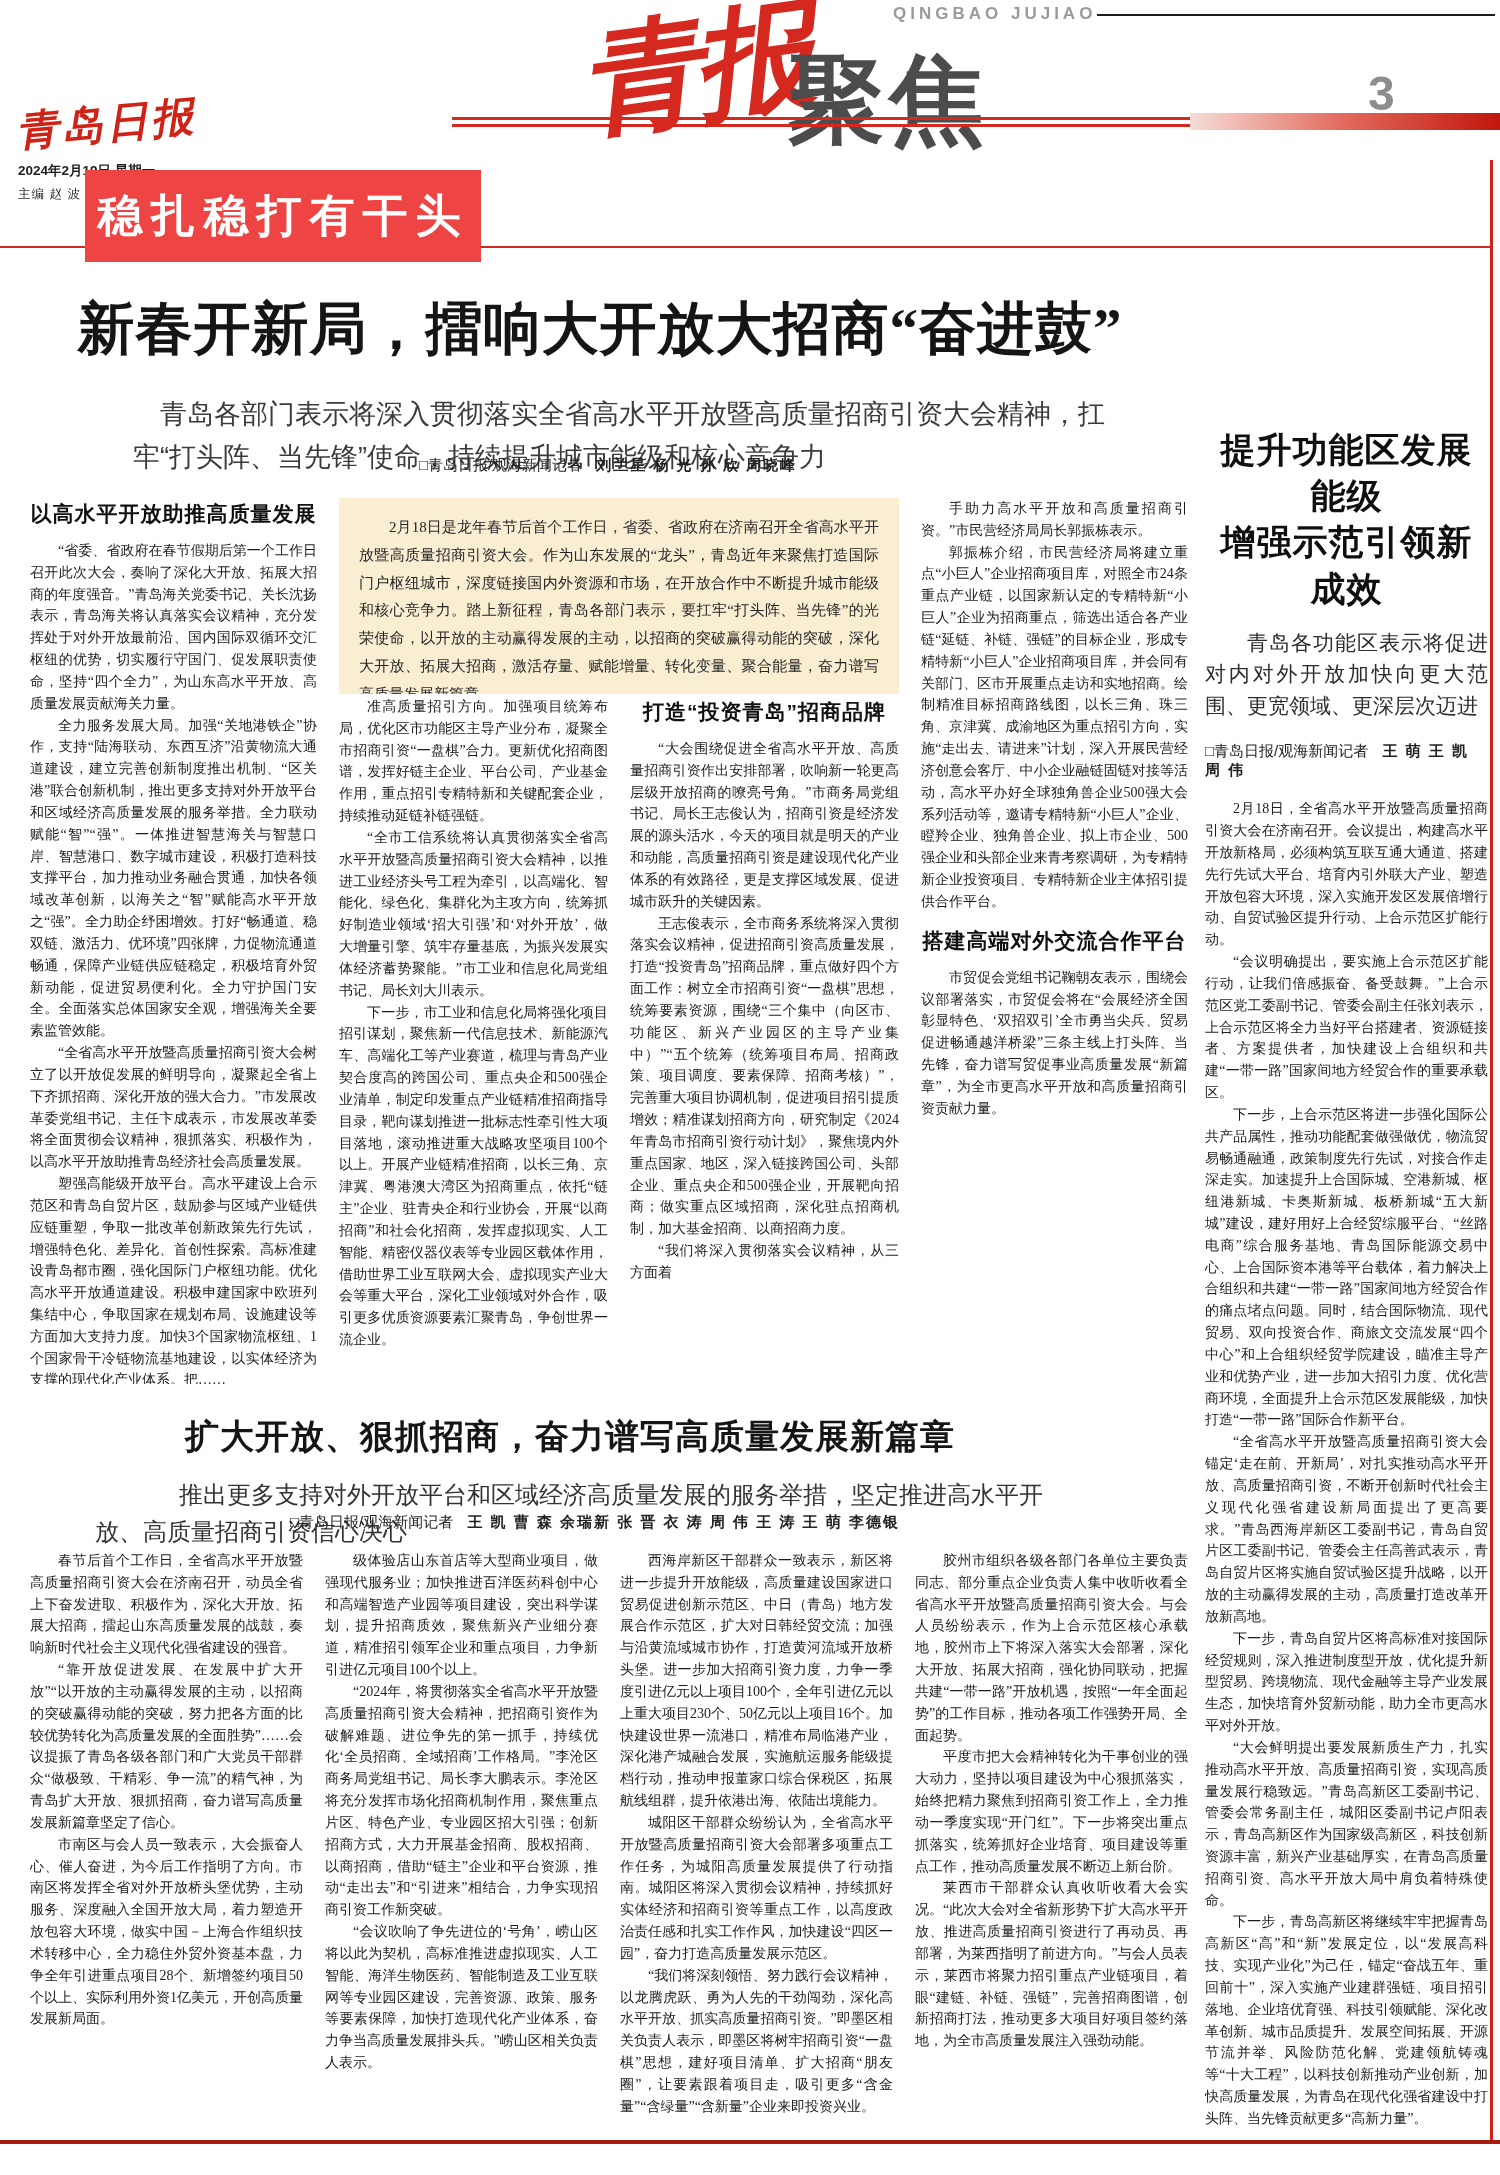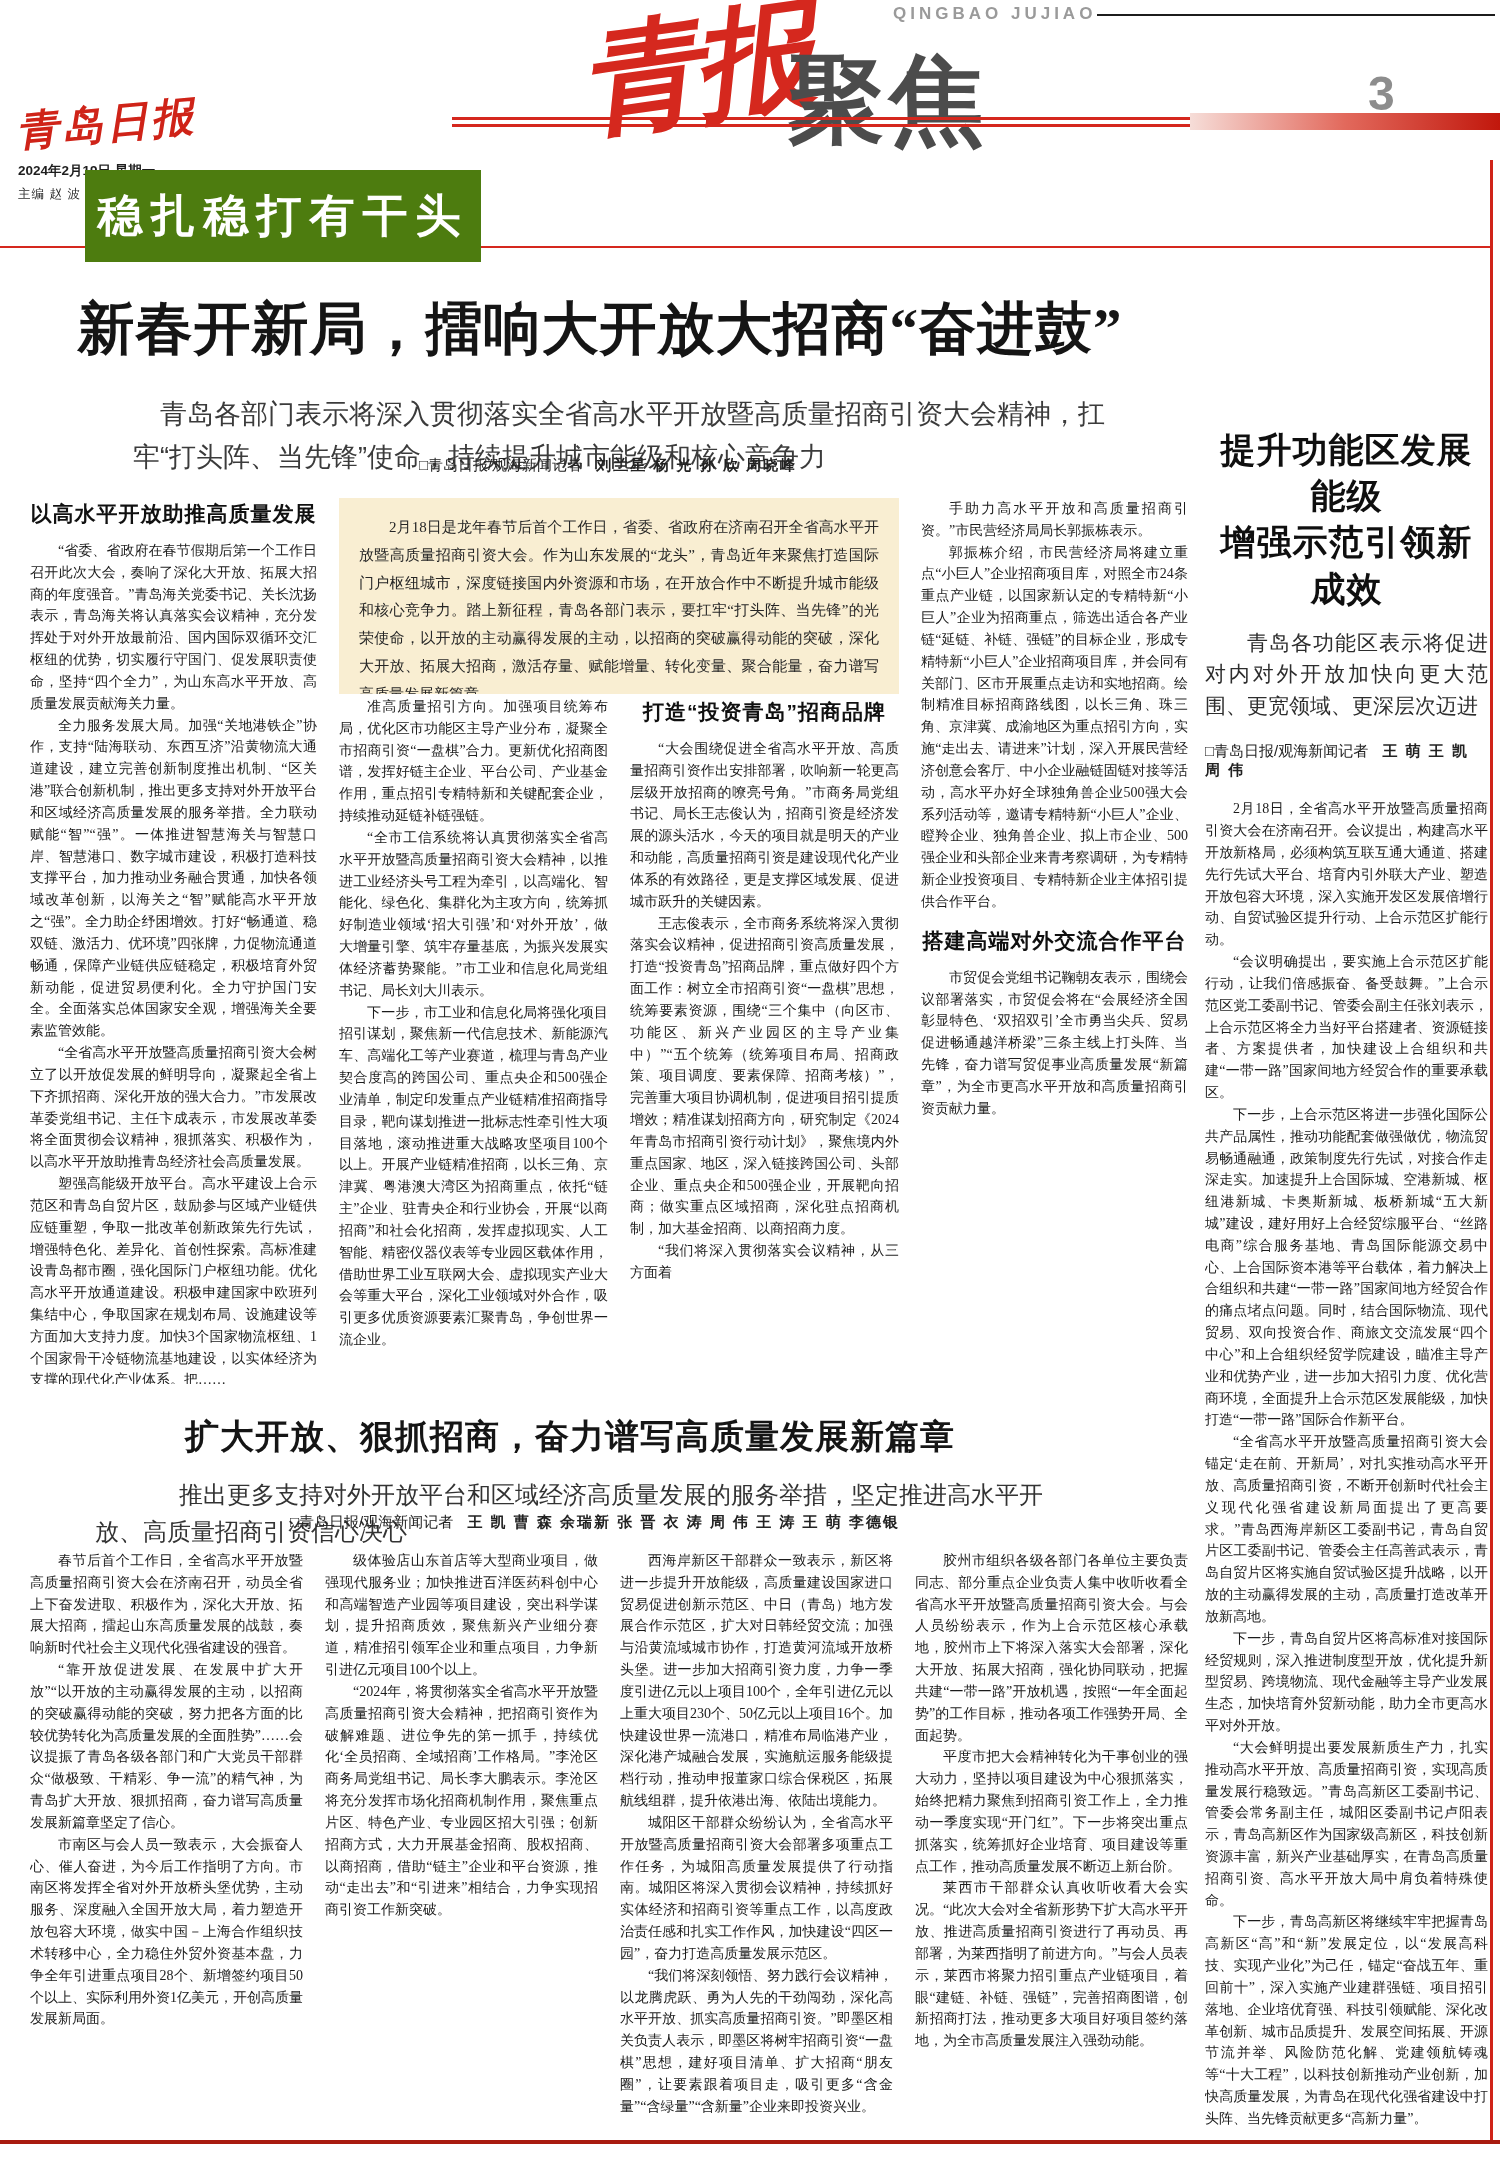--- a/index.html
+++ b/index.html
@@ -23,21 +23,21 @@
             border-top:3px solid #d5281e;border-bottom:3px solid #d5281e;}
   .grad-bar{position:absolute;left:1190px;top:113px;width:310px;height:17px;
             background:linear-gradient(to right,#f6ddd8,#e2695c,#c1170c);}
   .page-num{position:absolute;left:1368px;top:66px;font-family:"Liberation Sans",sans-serif;
             font-size:48px;font-weight:bold;color:#8d8d8d;}
   
   .top-rule{position:absolute;left:0;top:246px;width:1492px;height:2px;background:#d5281e;}
   .right-rule{position:absolute;left:1490px;top:160px;width:3px;height:1983px;background:#cf2318;}
   .bottom-rule{position:absolute;left:0;top:2140px;width:1500px;height:4px;background:#a81b10;}
   
-  .badge{position:absolute;left:85px;top:170px;width:396px;height:92px;background:#4d7c0f;
+  .badge{position:absolute;left:85px;top:170px;width:396px;height:92px;background:#ef4444;
          color:#fff;display:flex;align-items:center;justify-content:center;
          font-family:"Liberation Sans",sans-serif;font-weight:900;font-size:45px;letter-spacing:8px;}
   .s1-headline{position:absolute;left:55px;top:258px;width:1090px;text-align:center;
                font-size:57px;font-weight:900;letter-spacing:1px;color:#151515;line-height:1.15;}
   .s1-deck{position:absolute;left:133px;top:366px;width:1008px;font-family:"Liberation Sans",sans-serif;
            font-size:27px;line-height:1.58;color:#3b3b3b;text-indent:1em;text-align:left;}
   .byline{font-family:"Liberation Sans",sans-serif;font-size:15px;color:#222;}
   .byline b{margin-left:10px;letter-spacing:2px;}
   .s1-byline{position:absolute;left:30px;top:456px;width:1156px;text-align:center;}
   .s1-body{position:absolute;left:30px;top:498px;width:1158px;height:886px;display:flex;gap:22px;overflow:hidden;}
@@ -157,20 +157,21 @@
   </div>
   <div class="s2-body">
     <div class="s2-col">
         <p class="para">春节后首个工作日，全省高水平开放暨高质量招商引资大会在济南召开，动员全省上下奋发进取、积极作为，深化大开放、拓展大招商，擂起山东高质量发展的战鼓，奏响新时代社会主义现代化强省建设的强音。</p>
         <p class="para">“靠开放促进发展、在发展中扩大开放”“以开放的主动赢得发展的主动，以招商的突破赢得动能的突破，努力把各方面的比较优势转化为高质量发展的全面胜势”……会议提振了青岛各级各部门和广大党员干部群众“做极致、干精彩、争一流”的精气神，为青岛扩大开放、狠抓招商，奋力谱写高质量发展新篇章坚定了信心。</p>
         <p class="para">市南区与会人员一致表示，大会振奋人心、催人奋进，为今后工作指明了方向。市南区将发挥全省对外开放桥头堡优势，主动服务、深度融入全国开放大局，着力塑造开放包容大环境，做实中国－上海合作组织技术转移中心，全力稳住外贸外资基本盘，力争全年引进重点项目28个、新增签约项目50个以上、实际利用外资1亿美元，开创高质量发展新局面。</p>
       </div>
     <div class="s2-col">
         <p class="para">级体验店山东首店等大型商业项目，做强现代服务业；加快推进百洋医药科创中心和高端智造产业园等项目建设，突出科学谋划，提升招商质效，聚焦新兴产业细分赛道，精准招引领军企业和重点项目，力争新引进亿元项目100个以上。</p>
         <p class="para">“2024年，将贯彻落实全省高水平开放暨高质量招商引资大会精神，把招商引资作为破解难题、进位争先的第一抓手，持续优化‘全员招商、全域招商’工作格局。”李沧区商务局党组书记、局长李大鹏表示。李沧区将充分发挥市场化招商机制作用，聚焦重点片区、特色产业、专业园区招大引强；创新招商方式，大力开展基金招商、股权招商、以商招商，借助“链主”企业和平台资源，推动“走出去”和“引进来”相结合，力争实现招商引资工作新突破。</p>
+        <p class="para">“会议吹响了争先进位的‘号角’，崂山区将以此为契机，高标准推进虚拟现实、人工智能、海洋生物医药、智能制造及工业互联网等专业园区建设，完善资源、政策、服务等要素保障，加快打造现代化产业体系，奋力争当高质量发展排头兵。”崂山区相关负责人表示。</p>
       </div>
     <div class="s2-col">
         <p class="para">西海岸新区干部群众一致表示，新区将进一步提升开放能级，高质量建设国家进口贸易促进创新示范区、中日（青岛）地方发展合作示范区，扩大对日韩经贸交流；加强与沿黄流域城市协作，打造黄河流域开放桥头堡。进一步加大招商引资力度，力争一季度引进亿元以上项目100个，全年引进亿元以上重大项目230个、50亿元以上项目16个。加快建设世界一流港口，精准布局临港产业，深化港产城融合发展，实施航运服务能级提档行动，推动申报董家口综合保税区，拓展航线组群，提升依港出海、依陆出境能力。</p>
         <p class="para">城阳区干部群众纷纷认为，全省高水平开放暨高质量招商引资大会部署多项重点工作任务，为城阳高质量发展提供了行动指南。城阳区将深入贯彻会议精神，持续抓好实体经济和招商引资等重点工作，以高度政治责任感和扎实工作作风，加快建设“四区一园”，奋力打造高质量发展示范区。</p>
         <p class="para">“我们将深刻领悟、努力践行会议精神，以龙腾虎跃、勇为人先的干劲闯劲，深化高水平开放、抓实高质量招商引资。”即墨区相关负责人表示，即墨区将树牢招商引资“一盘棋”思想，建好项目清单、扩大招商“朋友圈”，让要素跟着项目走，吸引更多“含金量”“含绿量”“含新量”企业来即投资兴业。</p>
       </div>
     <div class="s2-col">
         <p class="para">胶州市组织各级各部门各单位主要负责同志、部分重点企业负责人集中收听收看全省高水平开放暨高质量招商引资大会。与会人员纷纷表示，作为上合示范区核心承载地，胶州市上下将深入落实大会部署，深化大开放、拓展大招商，强化协同联动，把握共建“一带一路”开放机遇，按照“一年全面起势”的工作目标，推动各项工作强势开局、全面起势。</p>
         <p class="para">平度市把大会精神转化为干事创业的强大动力，坚持以项目建设为中心狠抓落实，始终把精力聚焦到招商引资工作上，全力推动一季度实现“开门红”。下一步将突出重点抓落实，统筹抓好企业培育、项目建设等重点工作，推动高质量发展不断迈上新台阶。</p>
         <p class="para">莱西市干部群众认真收听收看大会实况。“此次大会对全省新形势下扩大高水平开放、推进高质量招商引资进行了再动员、再部署，为莱西指明了前进方向。”与会人员表示，莱西市将聚力招引重点产业链项目，着眼“建链、补链、强链”，完善招商图谱，创新招商打法，推动更多大项目好项目签约落地，为全市高质量发展注入强劲动能。</p>

